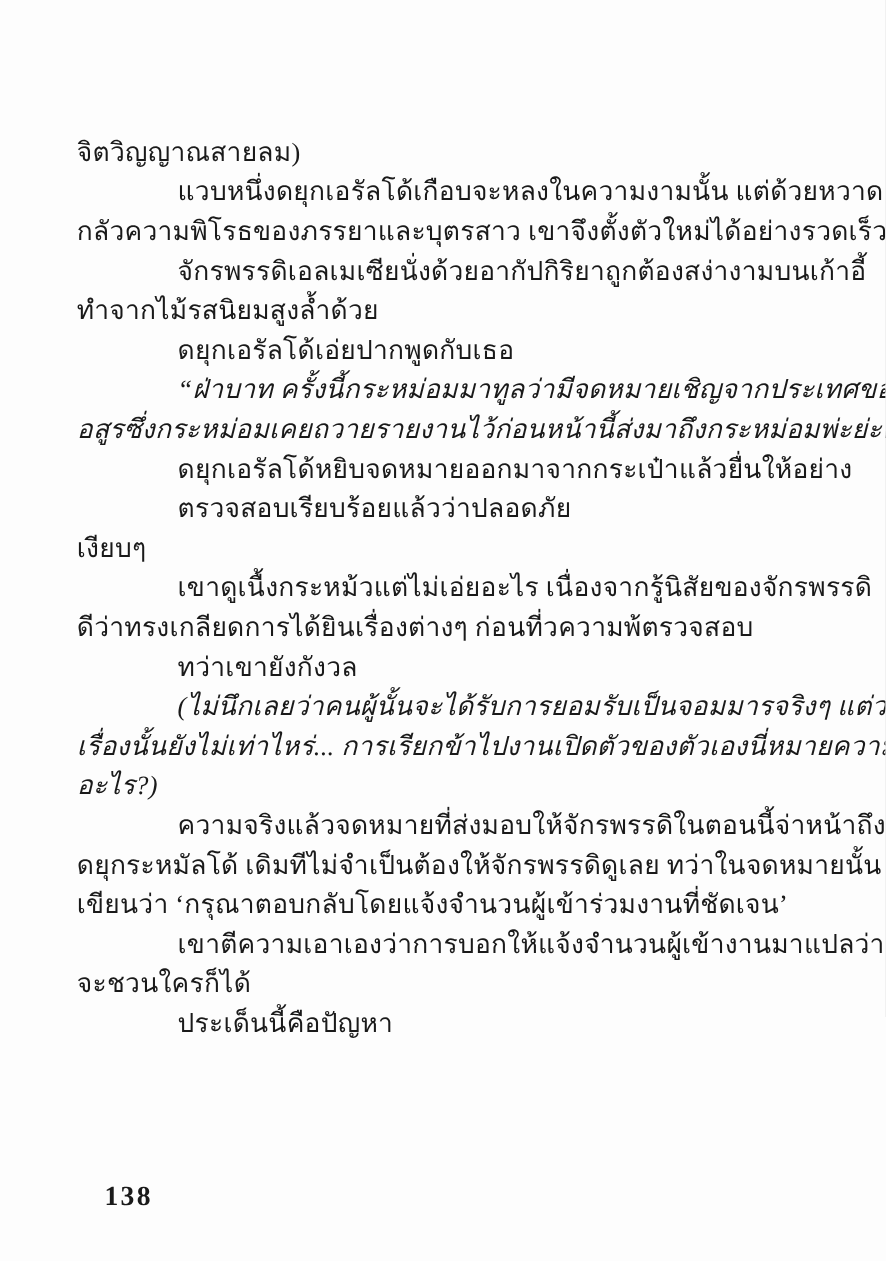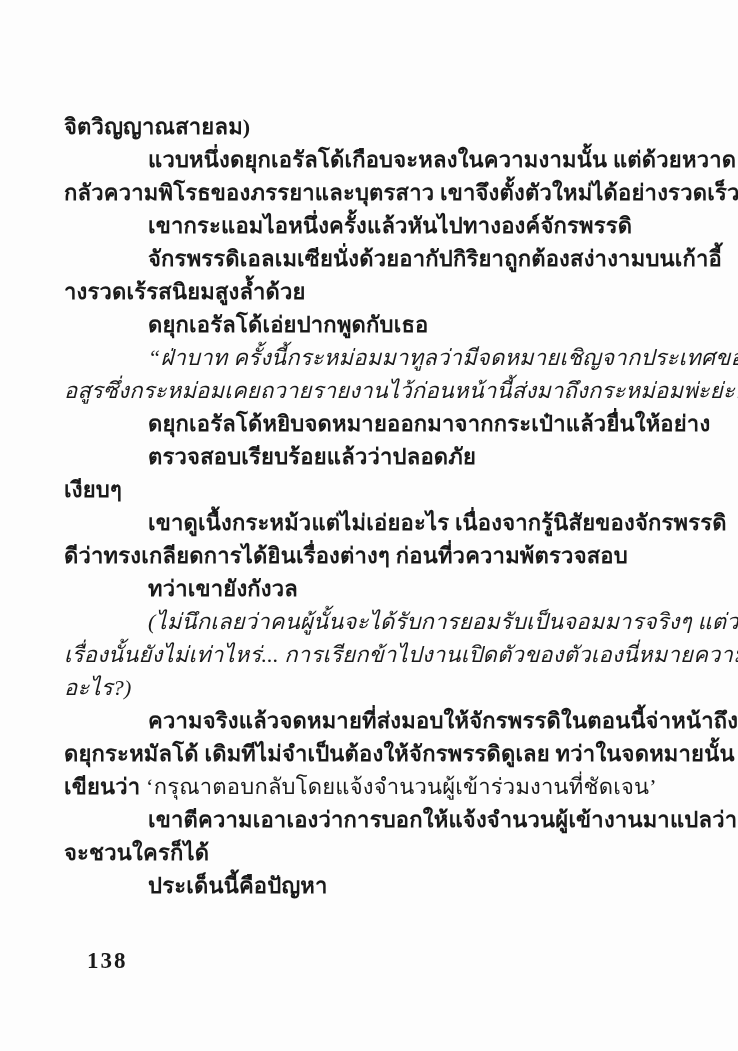--- a/index.html
+++ b/index.html
@@ -26,45 +26,44 @@
   .line {
     height: 33px;
     line-height: 33px;
     font-size: 22px;
     white-space: nowrap;
     letter-spacing: 0.2px;
   }
   .line.indent {
     padding-left: 84px;
   }
-  .run-normal { font-style: normal; font-weight: 700; }
+  .run-normal { font-style: normal; font-weight: 400; }
   .run-italic { font-style: italic; font-weight: 400; }
   .run-bold   { font-style: normal; font-weight: 400; }
   .page-number {
     position: absolute;
     left: 87px;
-    top: 948px;
+    top: 984px;
     font-family: "Liberation Serif", "DejaVu Serif", serif;
     font-size: 23px;
     font-weight: 700;
     letter-spacing: 2px;
     color: var(--text-color, #1a1a1a);
   }
 </style>
 </head>
 <body>
 
 <div class="page" style="--page-bg: #fdfdfd; --text-color: #1a1a1a;">
   <div class="text-block">
       <div class="line"><span class="run-normal">จิตวิญญาณสายลม)</span></div>
       <div class="line indent"><span class="run-normal">แวบหนึ่งดยุกเอรัลโด้เกือบจะหลงในความงามนั้น แต่ด้วยหวาด</span></div>
       <div class="line"><span class="run-normal">กลัวความพิโรธของภรรยาและบุตรสาว เขาจึงตั้งตัวใหม่ได้อย่างรวดเร็ว</span></div>
-      <div class="line indent"><span class="run-normal">เขากระแอมไอหนึ่งครั้งแล้วหันไปทางองค์จักรพรรดิ</span></div>
       <div class="line indent"><span class="run-normal">จักรพรรดิเอลเมเซียนั่งด้วยอากัปกิริยาถูกต้องสง่างามบนเก้าอี้</span></div>
-      <div class="line"><span class="run-normal">างรวดเร้รสนิยมสูงล้ำด้วย</span></div>
+      <div class="line"><span class="run-normal">ทำจากไม้รสนิยมสูงล้ำด้วย</span></div>
       <div class="line indent"><span class="run-normal">ดยุกเอรัลโด้เอ่ยปากพูดกับเธอ</span></div>
       <div class="line indent"><span class="run-italic">“ฝ่าบาท ครั้งนี้กระหม่อมมาทูลว่ามีจดหมายเชิญจากประเทศของ</span></div>
       <div class="line"><span class="run-italic">อสูรซึ่งกระหม่อมเคยถวายรายงานไว้ก่อนหน้านี้ส่งมาถึงกระหม่อมพ่ะย่ะค่ะ”</span></div>
       <div class="line indent"><span class="run-normal">ดยุกเอรัลโด้หยิบจดหมายออกมาจากกระเป๋าแล้วยื่นให้อย่าง</span></div>
       <div class="line indent"><span class="run-normal">ตรวจสอบเรียบร้อยแล้วว่าปลอดภัย</span></div>
       <div class="line"><span class="run-normal">เงียบๆ</span></div>
       <div class="line indent"><span class="run-normal">เขาดูเนื้งกระหม้วแต่ไม่เอ่ยอะไร เนื่องจากรู้นิสัยของจักรพรรดิ</span></div>
       <div class="line"><span class="run-normal">ดีว่าทรงเกลียดการได้ยินเรื่องต่างๆ ก่อนที่วความพ้ตรวจสอบ</span></div>
       <div class="line indent"><span class="run-normal">ทว่าเขายังกังวล</span></div>
       <div class="line indent"><span class="run-italic">(ไม่นึกเลยว่าคนผู้นั้นจะได้รับการยอมรับเป็นจอมมารจริงๆ แต่ว่า</span></div>

